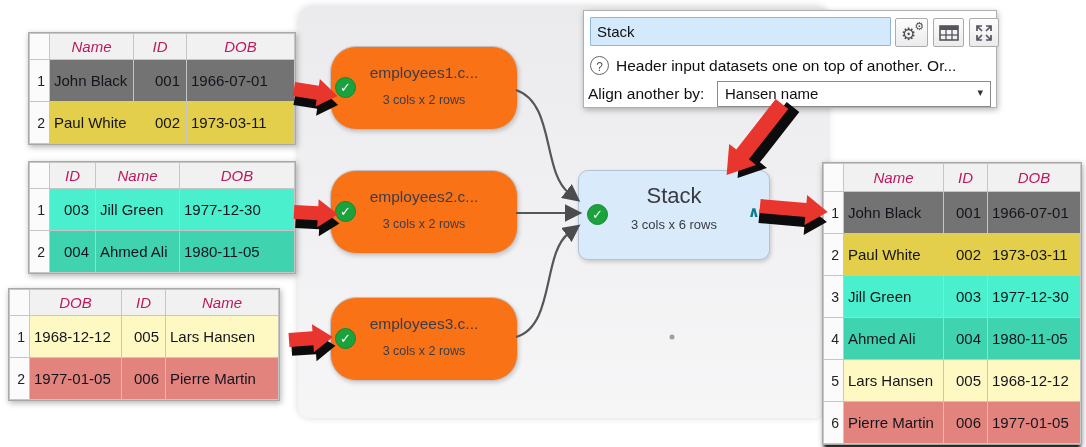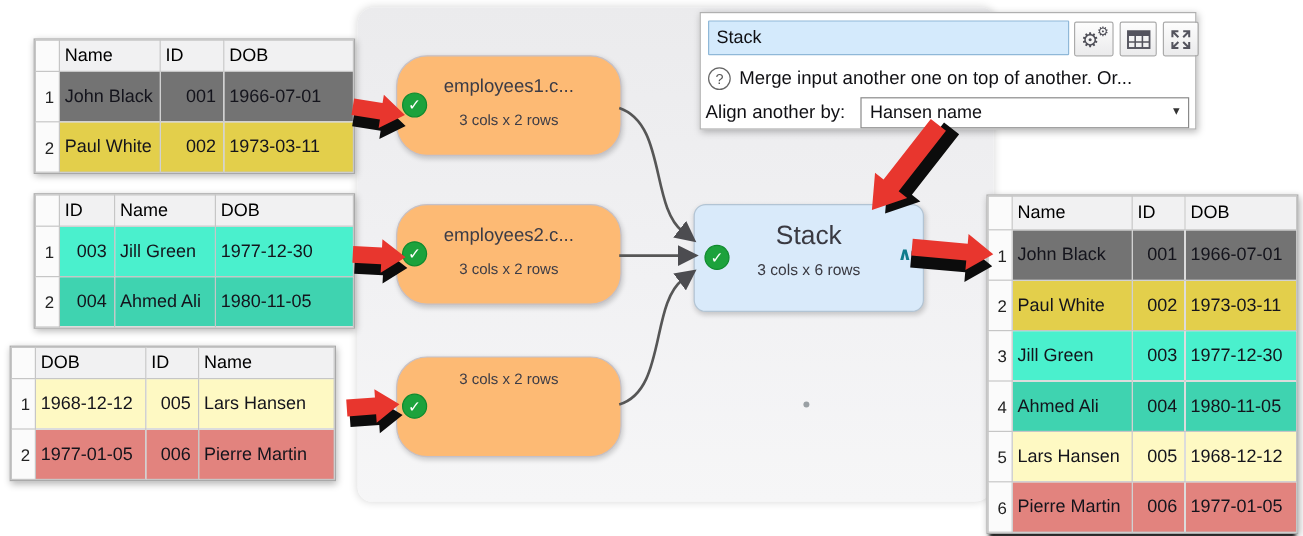--- a/index.html
+++ b/index.html
@@ -28,33 +28,33 @@
     box-shadow:1px 2px 6px rgba(0,0,0,0.30),0 6px 3px -2px rgba(10,10,10,0.85);
   }
   table.grid{border-collapse:collapse;table-layout:fixed;width:100%;font-size:15px;}
   table.grid th,table.grid td{
     overflow:hidden;white-space:nowrap;font-weight:400;
     border:1px solid #c6c6c6;padding:0 4px;
   }
   tr.hrow{height:26px;}
   tr.hrow-out{height:28px;}
   tr.drow{height:42px;}
-  th.hd{background:#f1f1f2;text-align:left;color:#000000;}
+  th.hd{background:#f1f1f2;text-align:center;color:#be185d;font-style:italic;}
   td.num,th.num{background:#fbfbfb;text-align:right;padding-right:4px;font-size:14px;color:#222;}
   td.cell{border-color:rgba(0,0,0,0.22);}
   .al{text-align:left;}
   .ar{text-align:right;padding-right:6px !important;}
   .y1{background:#737373;} .y2{background:#e3cf4b;}
   .t1{background:#4af0cd;} .t2{background:#3fd3b0;}
   .s1{background:#fef9c3;} .s2{background:#e2837e;}
 
   
   .node{
     z-index:2;width:186px;height:82px;text-align:center;
-    background:#fdba74;border:1px solid #c6c0c6;border-radius:26px;
+    background:#f97316;border:1px solid #c6c0c6;border-radius:26px;
     box-shadow:1px 2px 4px rgba(0,0,0,0.18);
   }
   .node .title{padding-top:17px;font-size:15.5px;color:#3c3c46;}
   .node .sub{padding-top:11px;font-size:12.5px;color:#3c3c46;}
   .stack-node{
     z-index:2;width:190px;height:88px;text-align:center;
     background:#d9eafa;border:1px solid #b2c4d4;border-radius:10px;
     box-shadow:1px 2px 4px rgba(0,0,0,0.18);
   }
   .stack-node .title{padding-top:12px;font-size:22px;color:#3a3a42;}
@@ -226,20 +226,21 @@
   <div class="title">employees1.c...</div>
   <div class="sub">3 cols x 2 rows</div>
 </div>
 <div class="abs node" style="left:330px;top:170px;">
   <div class="check"></div>
   <div class="title">employees2.c...</div>
   <div class="sub">3 cols x 2 rows</div>
 </div>
 <div class="abs node" style="left:330px;top:297px;">
   <div class="check"></div>
+  <div class="title">employees3.c...</div>
   <div class="sub">3 cols x 2 rows</div>
 </div>
 
 <div class="abs stack-node" style="left:578px;top:170px;">
   <div class="check"></div>
   <div class="title">Stack</div>
   <div class="sub">3 cols x 6 rows</div>
   <span class="caret-up"></span>
 </div>
 
@@ -262,21 +263,21 @@
     <svg width="20" height="20" viewBox="0 0 20 20">
       <g stroke="#54545e" stroke-width="1.7" fill="none">
         <path d="M8,8 L3,3 M3,8 V3 H8"></path>
         <path d="M12,8 L17,3 M12,3 H17 V8"></path>
         <path d="M8,12 L3,17 M3,12 V17 H8"></path>
         <path d="M12,12 L17,17 M17,12 V17 H12"></path>
       </g>
     </svg>
   </div>
   <div class="help-circle"></div>
-  <div class="help-text">Merge input another one on top of another. Or...</div>
+  <div class="help-text">Header input datasets one on top of another. Or...</div>
   <div class="align-label">Align another by:</div>
   <div class="combo">
     <span class="val">Hansen name</span>
     <span class="dd"></span>
   </div>
 </div>
 
 <div class="abs frag frag-out" style="left:822px;top:162px;width:258px;">
   <table class="grid">
     <colgroup>

